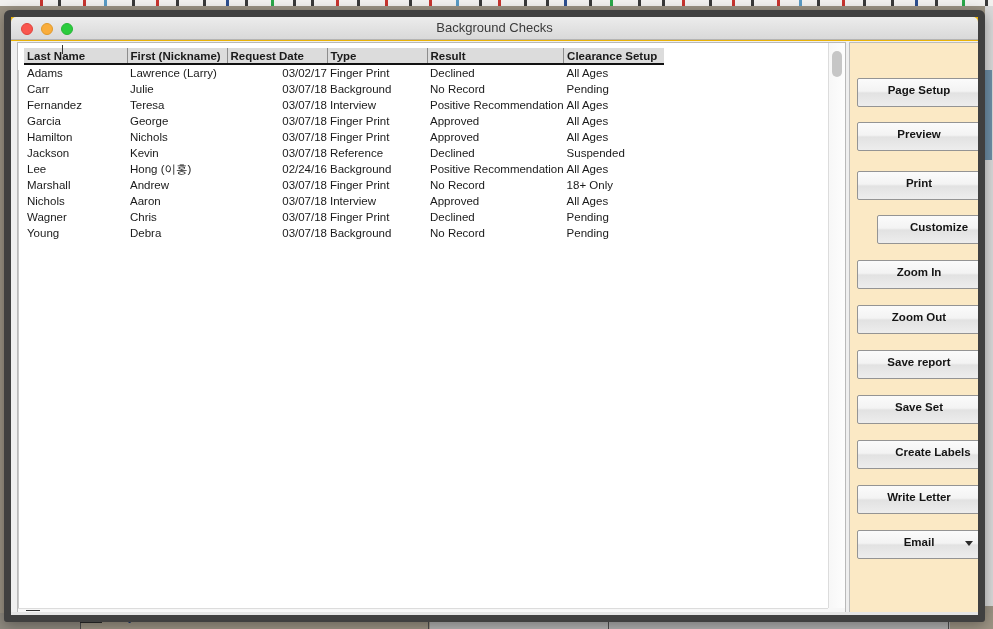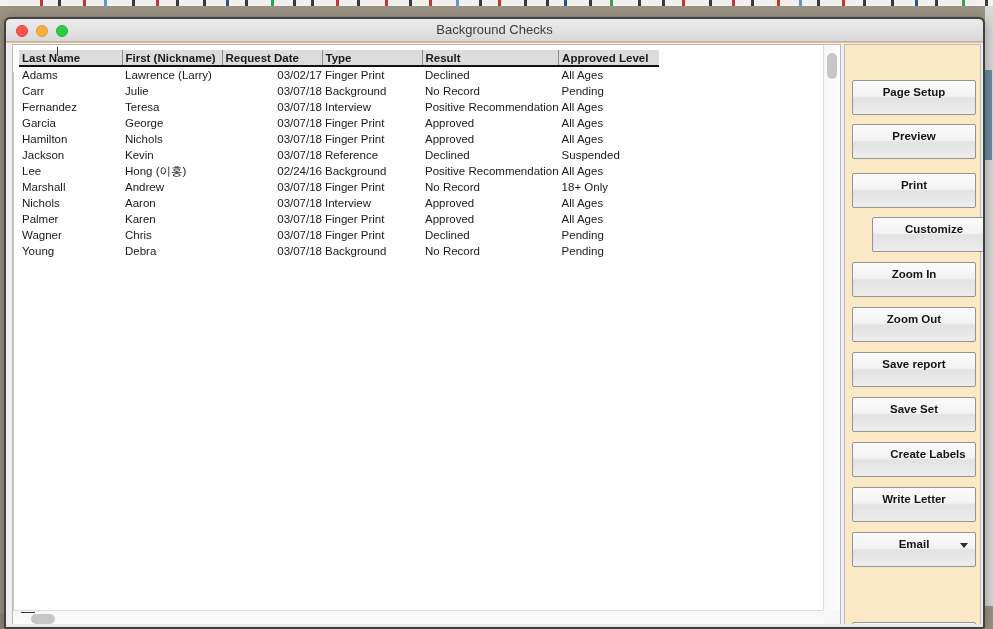--- a/index.html
+++ b/index.html
@@ -48,24 +48,24 @@
     position: absolute; right: 0; top: 6px; width: 8px; height: 600px;
     background: #d9d9d9;
   }
   .right-sliver-blue {
     position: absolute; right: 1px; top: 70px; width: 7px; height: 90px;
     background: #6d8ea6;
   }
 
   
   #window {
-    position: absolute; left: 4px; top: 17px;
+    position: absolute; left: 4px; top: 10px;
     width: 981px; height: 612px;
-    background: #fdba74;
-    border: 2px solid #404040;
+    background: #eab308;
+    border: 7px solid #404040;
     border-radius: 6px 6px 3px 3px;
     box-shadow: 0 3px 14px rgba(0,0,0,.35);
     overflow: hidden;
   }
   #titlebar {
     position: relative;
     height: 23px;
     background: linear-gradient(#ececec, #d9d9d9);
     border-bottom: 1px solid #b4b4b4;
     border-radius: 5px 5px 0 0;
@@ -185,21 +185,21 @@
 
   
   #sidebar {
     position: absolute; left: 838px; top: 1px;
     width: 137px; height: 583px;
     background: #fbe9c5;
     border: 1px solid #bdbdbd;
   }
   .sbtn {
     position: absolute; left: 7px;
-    width: 124px; height: 35px;
+    width: 124px; height: 29px;
     background: linear-gradient(to bottom, #fbfbfb 0%, #f3f3f3 45%, #e2e2e2 52%, #ededed 100%);
     border: 1px solid #949494;
     border-radius: 2px;
     font-size: 11.5px;
     font-weight: bold;
     color: #141414;
     text-align: center;
     line-height: 23px;
     font-family: "Liberation Sans", sans-serif;
     cursor: default;
@@ -308,21 +308,21 @@
               <col class="c-result">
               <col class="c-clear">
           </colgroup>
           <thead>
             <tr class="hdr-row">
               <th>Last Name</th>
               <th>First (Nickname)</th>
               <th>Request Date</th>
               <th>Type</th>
               <th>Result</th>
-              <th>Approved Level</th>
+              <th>Clearance Setup</th>
             </tr>
           </thead>
           <tbody id="report-body">
               <tr>
                 <td>Adams</td>
                 <td>Lawrence (Larry)</td>
                 <td class="num">03/02/17</td>
                 <td>Finger Print</td>
                 <td>Declined</td>
                 <td>All Ages</td>
@@ -381,28 +381,20 @@
                 <td class="num">03/07/18</td>
                 <td>Finger Print</td>
                 <td>No Record</td>
                 <td>18+ Only</td>
               </tr>
               <tr>
                 <td>Nichols</td>
                 <td>Aaron</td>
                 <td class="num">03/07/18</td>
                 <td>Interview</td>
-                <td>Approved</td>
-                <td>All Ages</td>
-              </tr>
-              <tr>
-                <td>Palmer</td>
-                <td>Karen</td>
-                <td class="num">03/07/18</td>
-                <td>Finger Print</td>
                 <td>Approved</td>
                 <td>All Ages</td>
               </tr>
               <tr>
                 <td>Wagner</td>
                 <td>Chris</td>
                 <td class="num">03/07/18</td>
                 <td>Finger Print</td>
                 <td>Declined</td>
                 <td>Pending</td>

